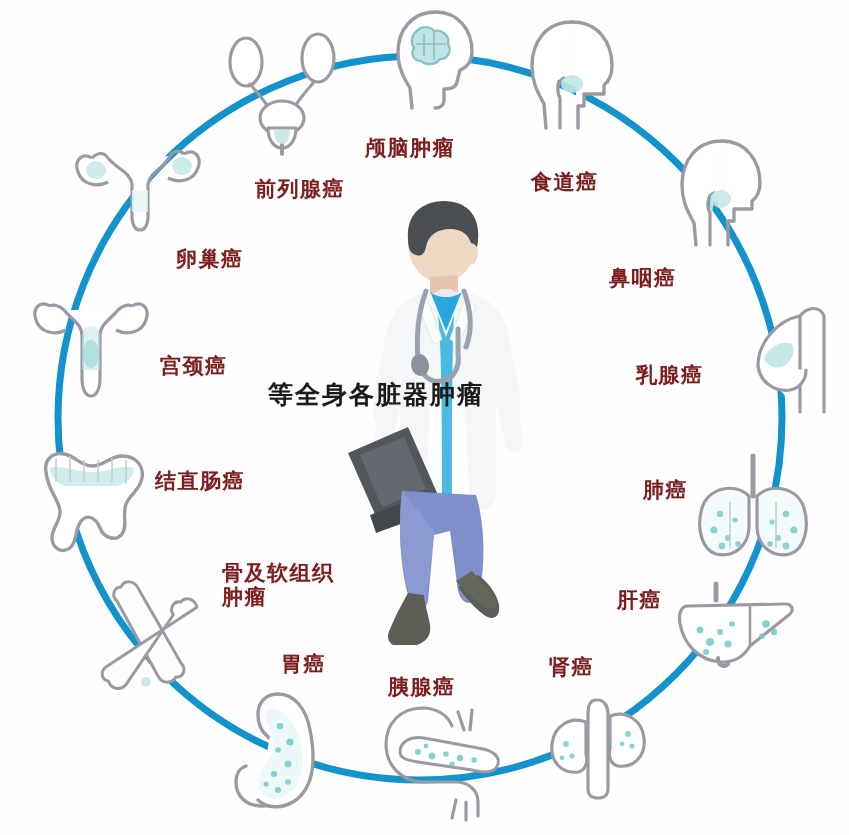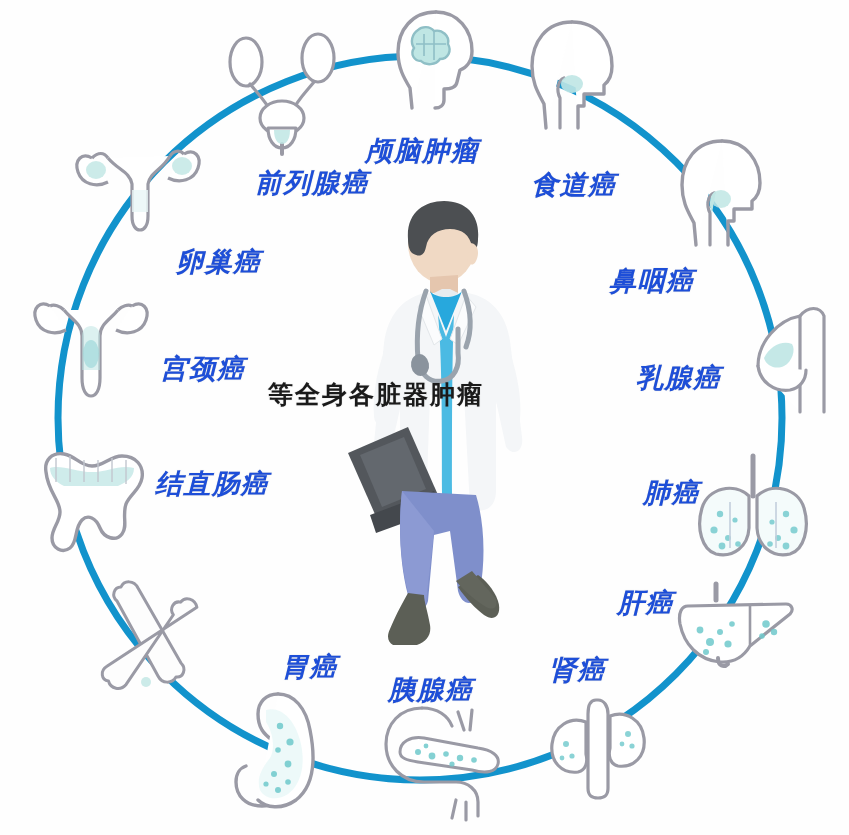--- a/index.html
+++ b/index.html
@@ -20,28 +20,27 @@
     width:849px;height:835px;
     pointer-events:none;
   }
   .organ{
     position:absolute;
     pointer-events:none;
   }
   .organ svg{display:block;}
   .label{
     position:absolute;
-    color:#1d4ed8;
+    color:#7f1d1d;
     font-weight:bold;
-    font-size:27px;
+    font-size:21px;
     letter-spacing:1.5px;
     line-height:1.12;
     white-space:pre-line;
     text-shadow:0 0 1px rgba(160,160,160,.55);
-    font-style:italic;
     -webkit-font-smoothing:antialiased;
   }
   #center-caption{
     position:absolute;
     left:268px;top:378px;
     font-size:25px;
     font-weight:bold;
     color:#1a1a1a;
     letter-spacing:2px;
     white-space:nowrap;
@@ -296,20 +295,22 @@
 
   <div class="label" style="left:365px;top:136px;">颅脑肿瘤</div>
   <div class="label" style="left:531px;top:170px;">食道癌</div>
   <div class="label" style="left:609px;top:266px;">鼻咽癌</div>
   <div class="label" style="left:636px;top:363px;text-align:right;">乳腺癌</div>
   <div class="label" style="left:643px;top:478px;">肺癌</div>
   <div class="label" style="left:617px;top:588px;">肝癌</div>
   <div class="label" style="left:549px;top:655px;">肾癌</div>
   <div class="label" style="left:388px;top:675px;">胰腺癌</div>
   <div class="label" style="left:281px;top:652px;">胃癌</div>
+  <div class="label" style="left:222px;top:561px;">骨及软组织
+肿瘤</div>
   <div class="label" style="left:155px;top:469px;">结直肠癌</div>
   <div class="label" style="left:153px;top:354px;margin-left:7px;">宫颈癌</div>
   <div class="label" style="left:176px;top:247px;">卵巢癌</div>
-  <div class="label" style="left:255px;top:168px;">前列腺癌</div>
+  <div class="label" style="left:255px;top:177px;">前列腺癌</div>
 
   <div id="center-caption">等全身各脏器肿瘤</div>
 
 </div>
 
 </body></html>

